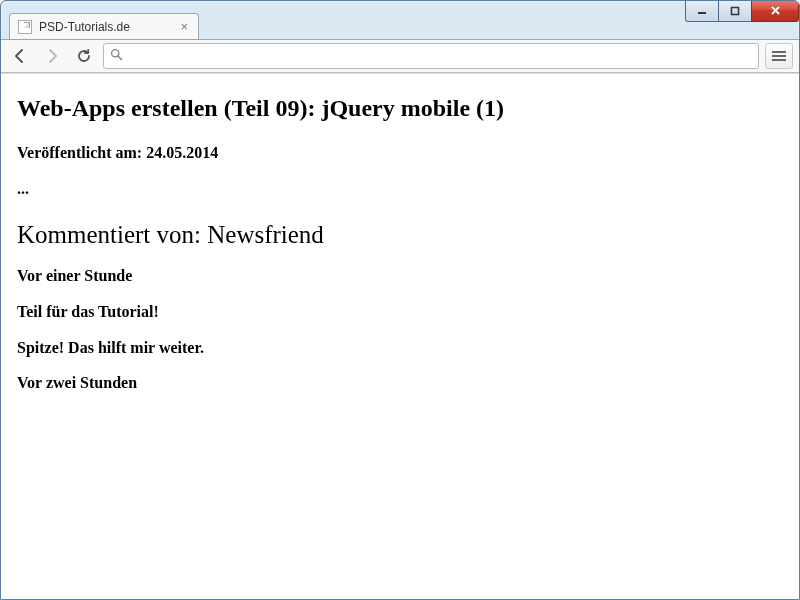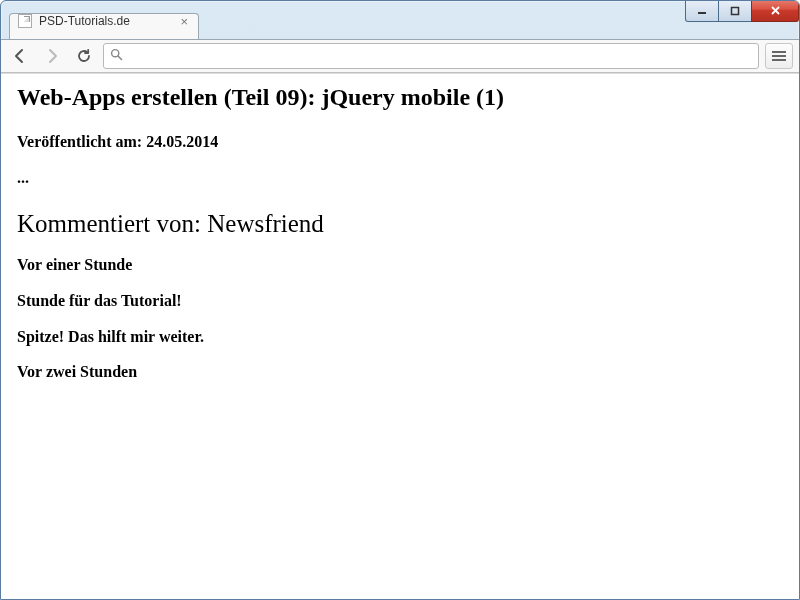--- a/index.html
+++ b/index.html
@@ -59,21 +59,21 @@
   .tabstrip {
     height: 28px;
     flex: 0 0 28px;
     display: flex;
     align-items: flex-end;
     padding-left: 8px;
     position: relative;
   }
   .tab {
     display: flex;
-    align-items: flex-start;
+    align-items: center;
     height: 26px;
     width: 190px;
     background: #f8f8f8;
     border: 1px solid #9aa7b3;
     border-bottom: none;
     border-radius: 4px 4px 0 0;
     padding: 0 8px;
     font-size: 12px;
     color: #333;
     position: relative;
@@ -167,21 +167,21 @@
   }
 
   
   .viewport {
     flex: 1;
     background: #fff;
     overflow: auto;
     border-top: 1px solid #ddd;
   }
   .page {
-    padding: 1px 16px;
+    padding: 12px 16px;
     font-family: "Times New Roman", Times, serif;
     color: #000;
     font-size: 16px;
     line-height: 1.35;
   }
   .page h1 {
     font-size: 24px;
     font-weight: bold;
     margin: 6px 0 18px 0;
   }
@@ -268,21 +268,21 @@
       <h1>Web-Apps erstellen (Teil 09): jQuery mobile (1)</h1>
 
       <p>Veröffentlicht am: 24.05.2014</p>
 
 
       <p>...</p>
 
 
       <h3>Kommentiert von: Newsfriend</h3>
       <p>Vor einer Stunde</p>
-      <p>Stunde für das Tutorial!</p>
+      <p>Teil für das Tutorial!</p>
 
       <p>Spitze! Das hilft mir weiter.</p>
       <p>Vor zwei Stunden</p>
 
     </div>
   </div>
 
 </div>
 
 </body></html>

